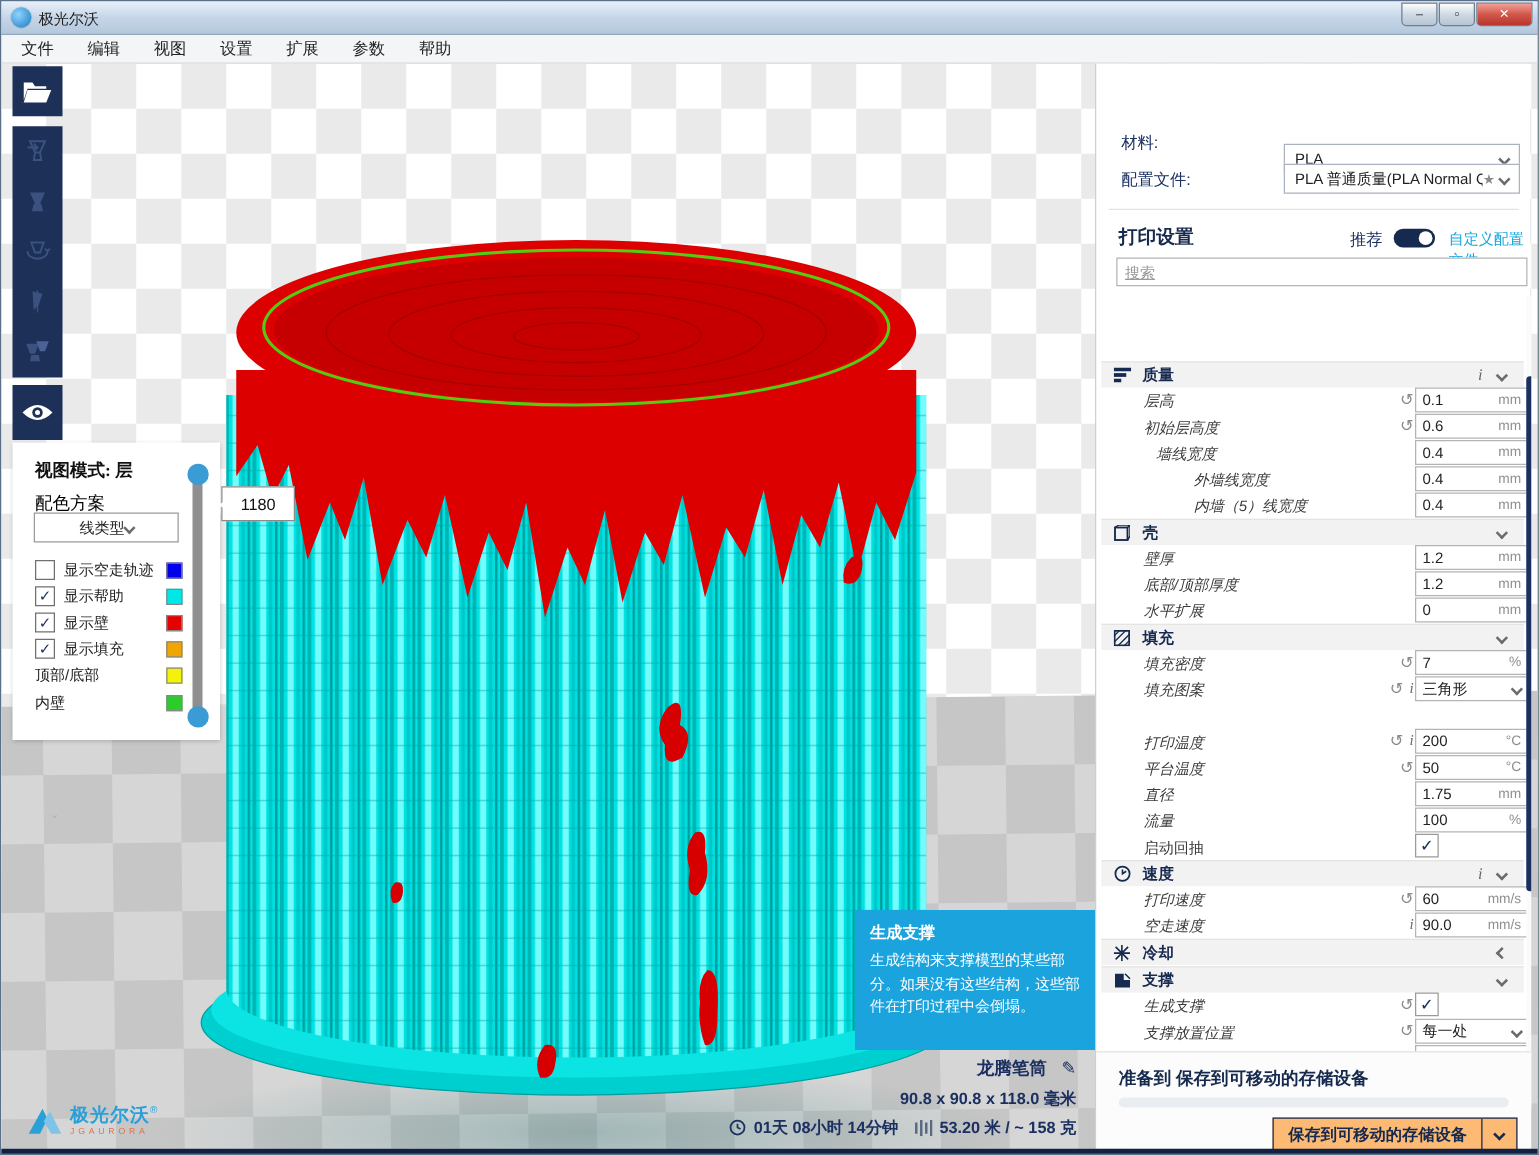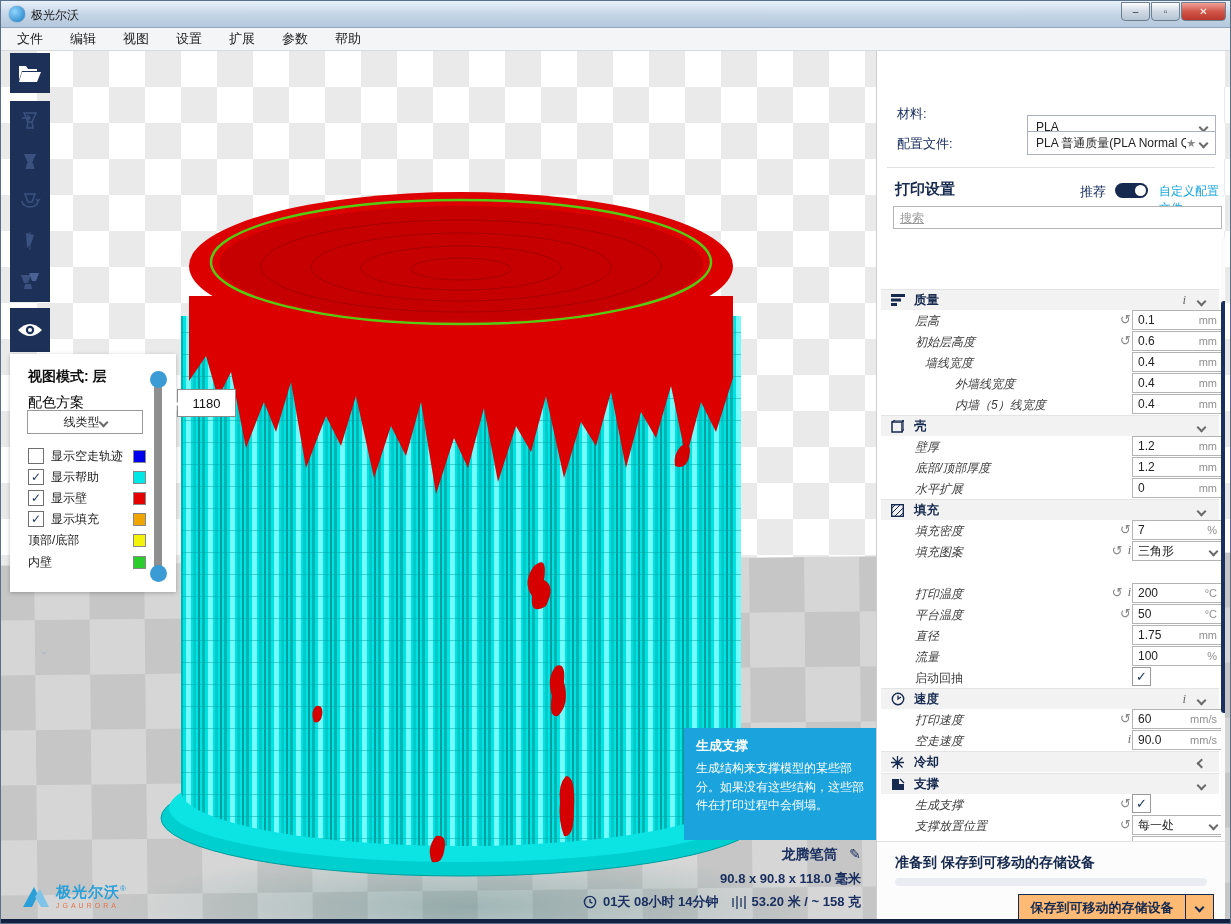--- a/index.html
+++ b/index.html
@@ -37,21 +37,21 @@
   
   .toolbox{background:#1d3158;}
   .openbtn{left:9px;top:52px;width:40px;height:40px;display:flex;align-items:center;justify-content:center;}
   .tools{left:9px;top:100px;width:40px;height:201px;display:flex;flex-direction:column;}
   .tool{width:40px;height:40px;display:flex;align-items:center;justify-content:center;}
   .eyebtn{left:9px;top:307px;width:40px;height:44px;display:flex;align-items:center;justify-content:center;position:absolute;}
   .eyechev{position:absolute;left:30px;top:338px;color:#9fb0cc;font-size:9px;}
 
   
   .viewpanel{left:9px;top:353px;width:166px;height:238px;background:#fff;box-shadow:0 1px 4px rgba(0,0,0,.25);}
-  .vp-title{left:18px;top:14px;font-size:14px;font-weight:bold;color:#111;}
+  .vp-title{left:18px;top:14px;font-size:14px;font-weight:bold;color:#111;font-family:Liberation Serif, serif;}
   .vp-scheme{left:18px;top:40px;font-size:14px;color:#000000;}
   .vp-select{left:17px;top:56px;width:116px;height:24px;border:1px solid #9a9a9a;background:#fff;
     display:flex;align-items:center;justify-content:center;padding:0 7px;font-size:12px;color:#222;}
   .vp-row{left:18px;height:20px;display:flex;align-items:center;font-size:12px;color:#222;position:absolute;}
   .cb{width:16px;height:16px;border:1px solid #707070;background:#fff;display:inline-flex;
       align-items:center;justify-content:center;color:#1b3060;font-size:12px;font-weight:bold;margin-right:7px;flex:none;}
   .swatch{position:absolute;width:13px;height:13px;border:1px solid #888;}
   
   .sld-track{left:153px;top:378px;width:8px;height:196px;background:#8f8f8f;border-radius:4px;}
   .sld-handle{width:17px;height:17px;border-radius:50%;background:#3a9bd5;}

